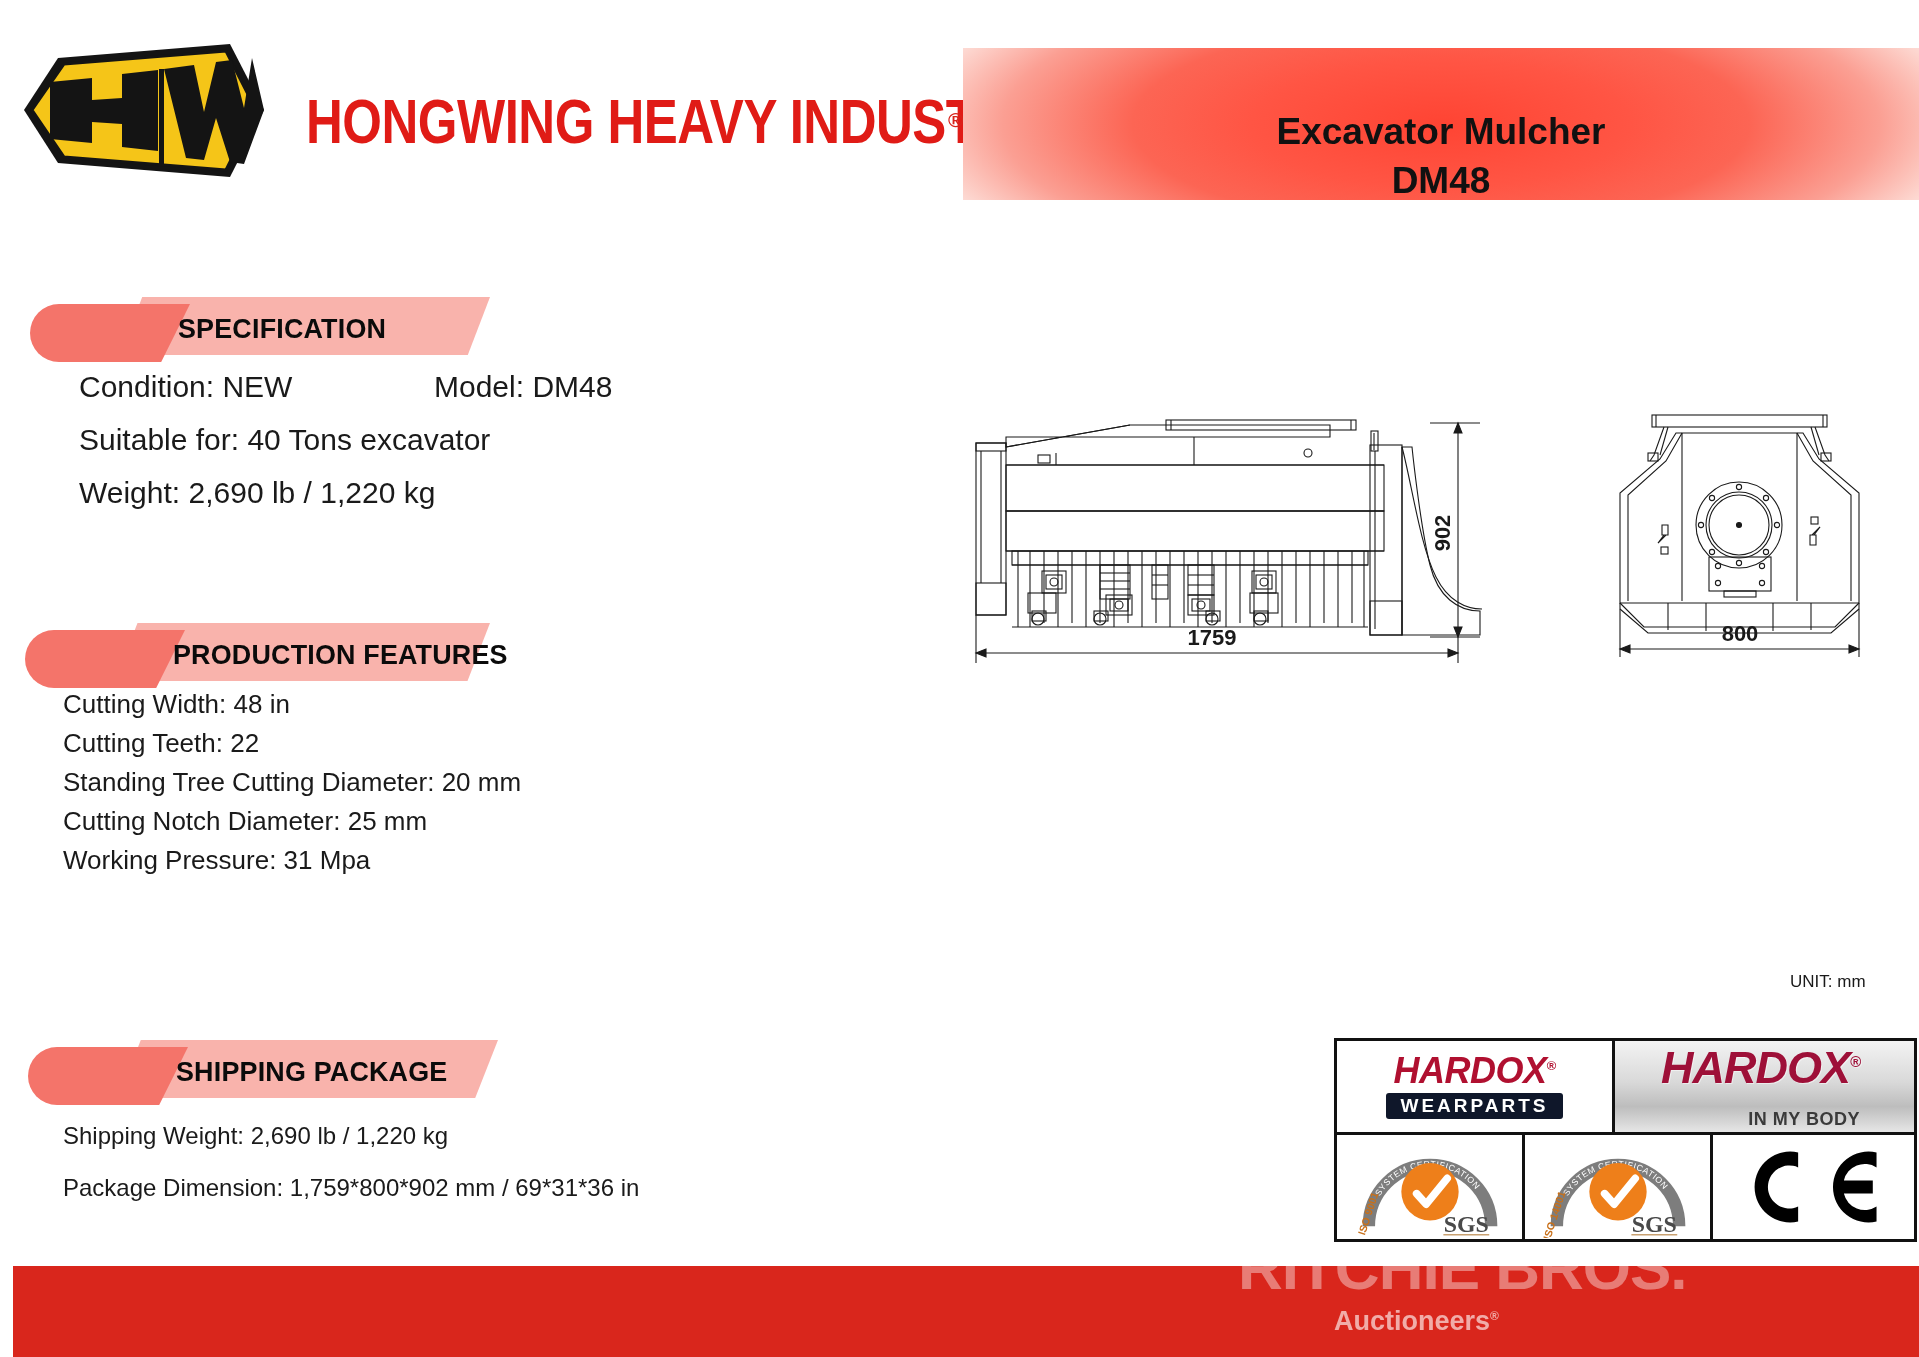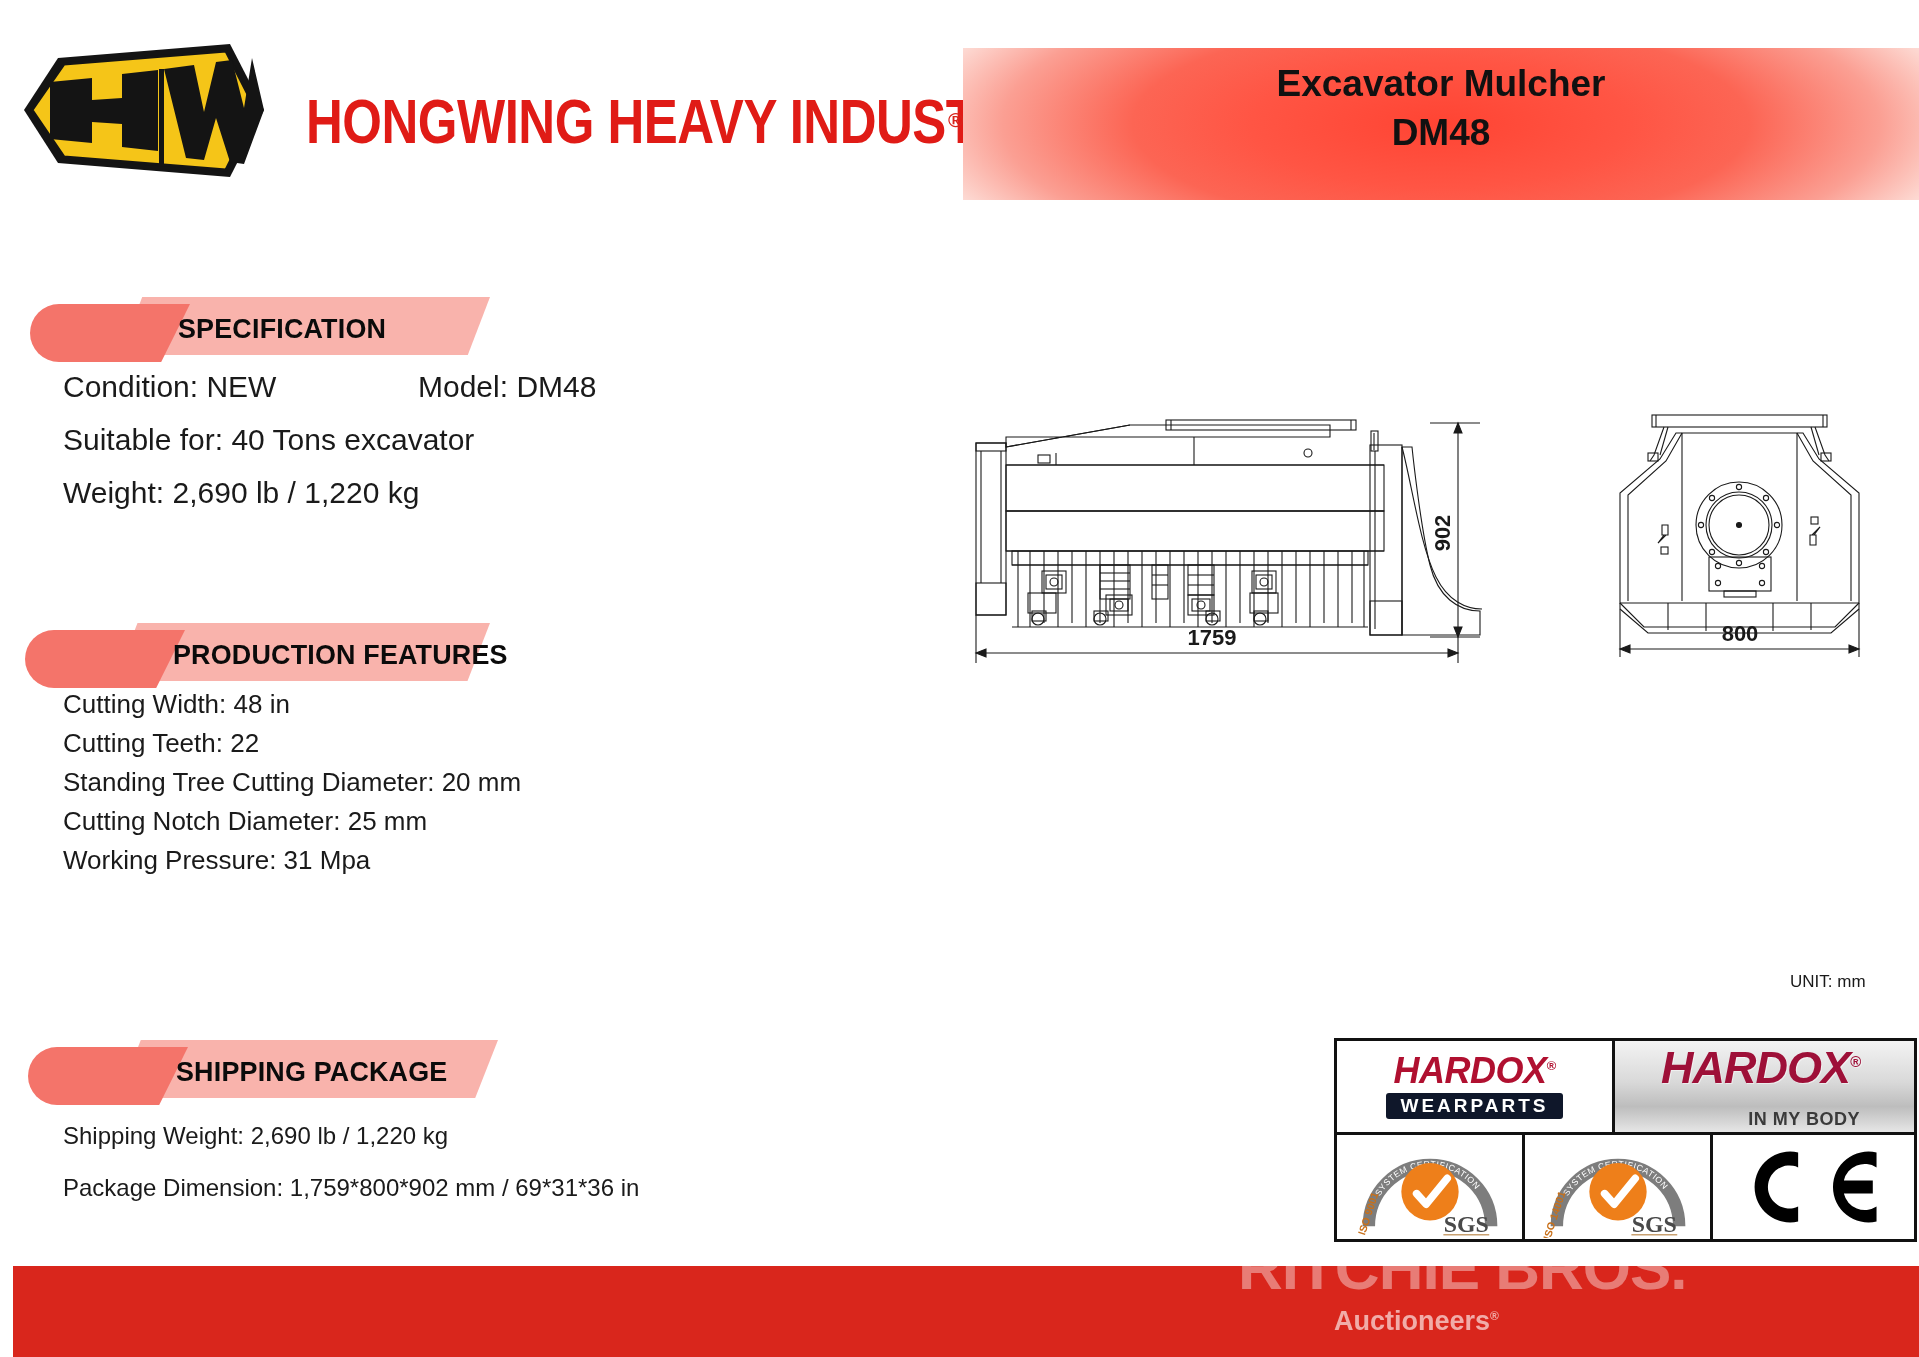--- a/index.html
+++ b/index.html
@@ -69,27 +69,27 @@
         #ff4433 0%,
         #ff5544 32%,
         #fc6554 52%,
         #fb9f93 74%,
         #fdd6cf 88%,
         #ffffff 100%);
   }
   #title-banner-inner {
     position: absolute;
     left: 0;
-    top: 12px;
+    top: 6px;
     width: 100%;
     height: 100%;
     display: flex;
     flex-direction: column;
     align-items: center;
-    justify-content: flex-start;
+    justify-content: flex-end;
   }
   .title-line {
     font-family: "Liberation Sans", sans-serif;
     font-weight: bold;
     font-size: 37px;
     color: #111111;
     line-height: 1.32;
     text-align: center;
     white-space: nowrap;
   }
@@ -300,21 +300,21 @@
       <div class="title-line">DM48</div>
     </div>
   </div>
 
   <div class="section-banner" style="left:30px; top:297px; width:460px;">
     <div class="banner-light" style="width:370px;"></div>
     <div class="banner-dark"></div>
     <div class="banner-title">SPECIFICATION</div>
   </div>
 
-  <div class="spec-list" style="left:63px; top:360px; font-size:30px; line-height:53px;">
+  <div class="spec-list" style="left:79px; top:360px; font-size:30px; line-height:53px;">
     <div class="spec-line">
       <span>Condition: NEW</span>
       <span class="inline-right">Model: DM48</span>
     </div>
     <div class="spec-line">
       <span>Suitable for: 40 Tons excavator</span>
     </div>
     <div class="spec-line">
       <span>Weight: 2,690 lb / 1,220 kg</span>
     </div>

